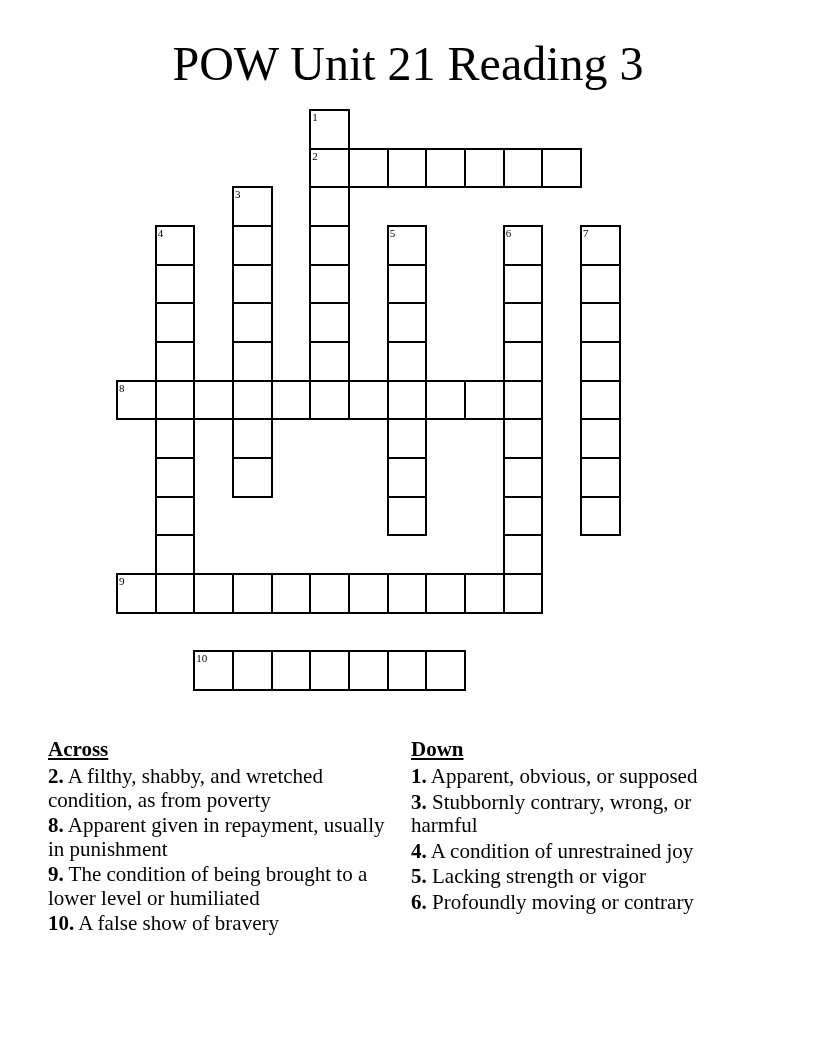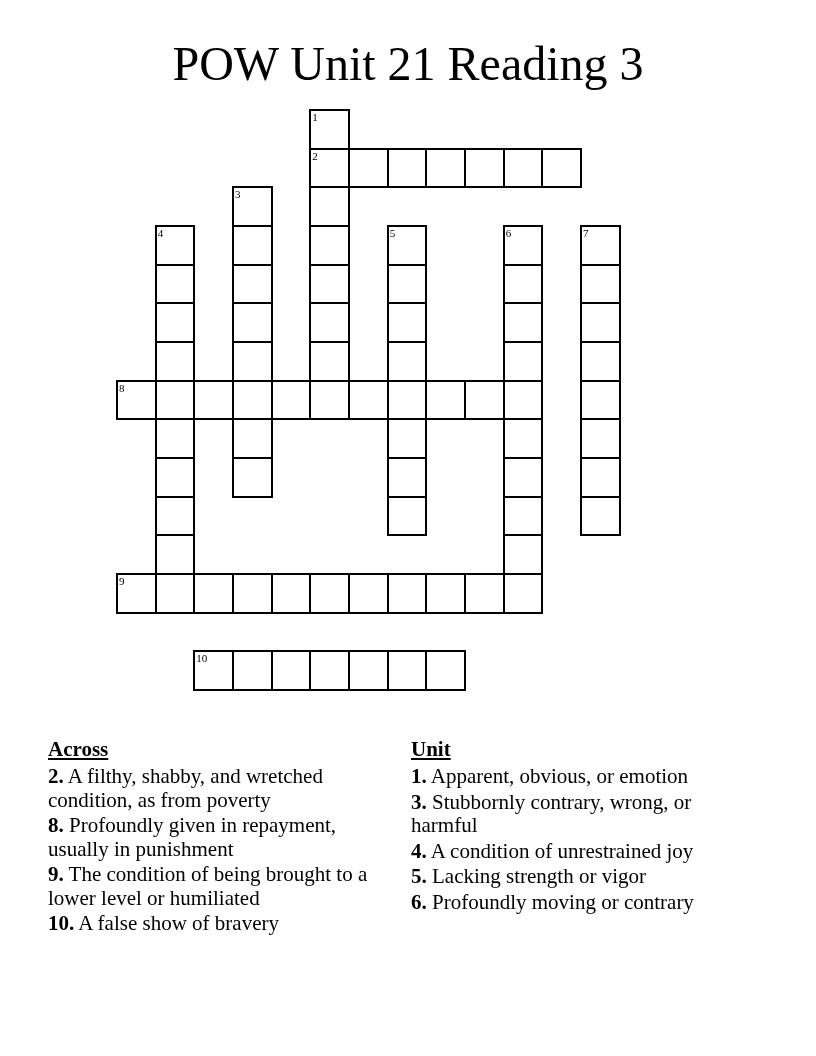--- a/index.html
+++ b/index.html
@@ -173,25 +173,25 @@
     <div class="cell" style="left: 153.68px; top: 540.38px; width: 40.67px; height: 40.67px;"></div>
     <div class="cell" style="left: 192.35px; top: 540.38px; width: 40.67px; height: 40.67px;"></div>
     <div class="cell" style="left: 231.02px; top: 540.38px; width: 40.67px; height: 40.67px;"></div>
     <div class="cell" style="left: 269.69px; top: 540.38px; width: 40.67px; height: 40.67px;"></div>
     <div class="cell" style="left: 308.36px; top: 540.38px; width: 40.67px; height: 40.67px;"></div>
   </div>
 
 <div class="clues across">
   <h2>Across</h2>
   <div class="clue"><b>2.</b><span> A filthy, shabby, and wretched condition, as from poverty</span></div>
-  <div class="clue"><b>8.</b><span> Profoundly given in repayment, usually in punishment</span></div>
+  <div class="clue"><b>8.</b><span> Apparent given in repayment, usually in punishment</span></div>
   <div class="clue"><b>9.</b><span> The condition of being brought to a lower level or humiliated</span></div>
   <div class="clue"><b>10.</b><span> A false show of bravery</span></div>
 </div>
 
 <div class="clues down">
-  <h2>Unit</h2>
-  <div class="clue"><b>1.</b><span> Apparent, obvious, or emotion</span></div>
+  <h2>Down</h2>
+  <div class="clue"><b>1.</b><span> Apparent, obvious, or supposed</span></div>
   <div class="clue"><b>3.</b><span> Stubbornly contrary, wrong, or harmful</span></div>
   <div class="clue"><b>4.</b><span> A condition of unrestrained joy</span></div>
   <div class="clue"><b>5.</b><span> Lacking strength or vigor</span></div>
   <div class="clue"><b>6.</b><span> Profoundly moving or contrary</span></div>
 </div>
 
 </body></html>

